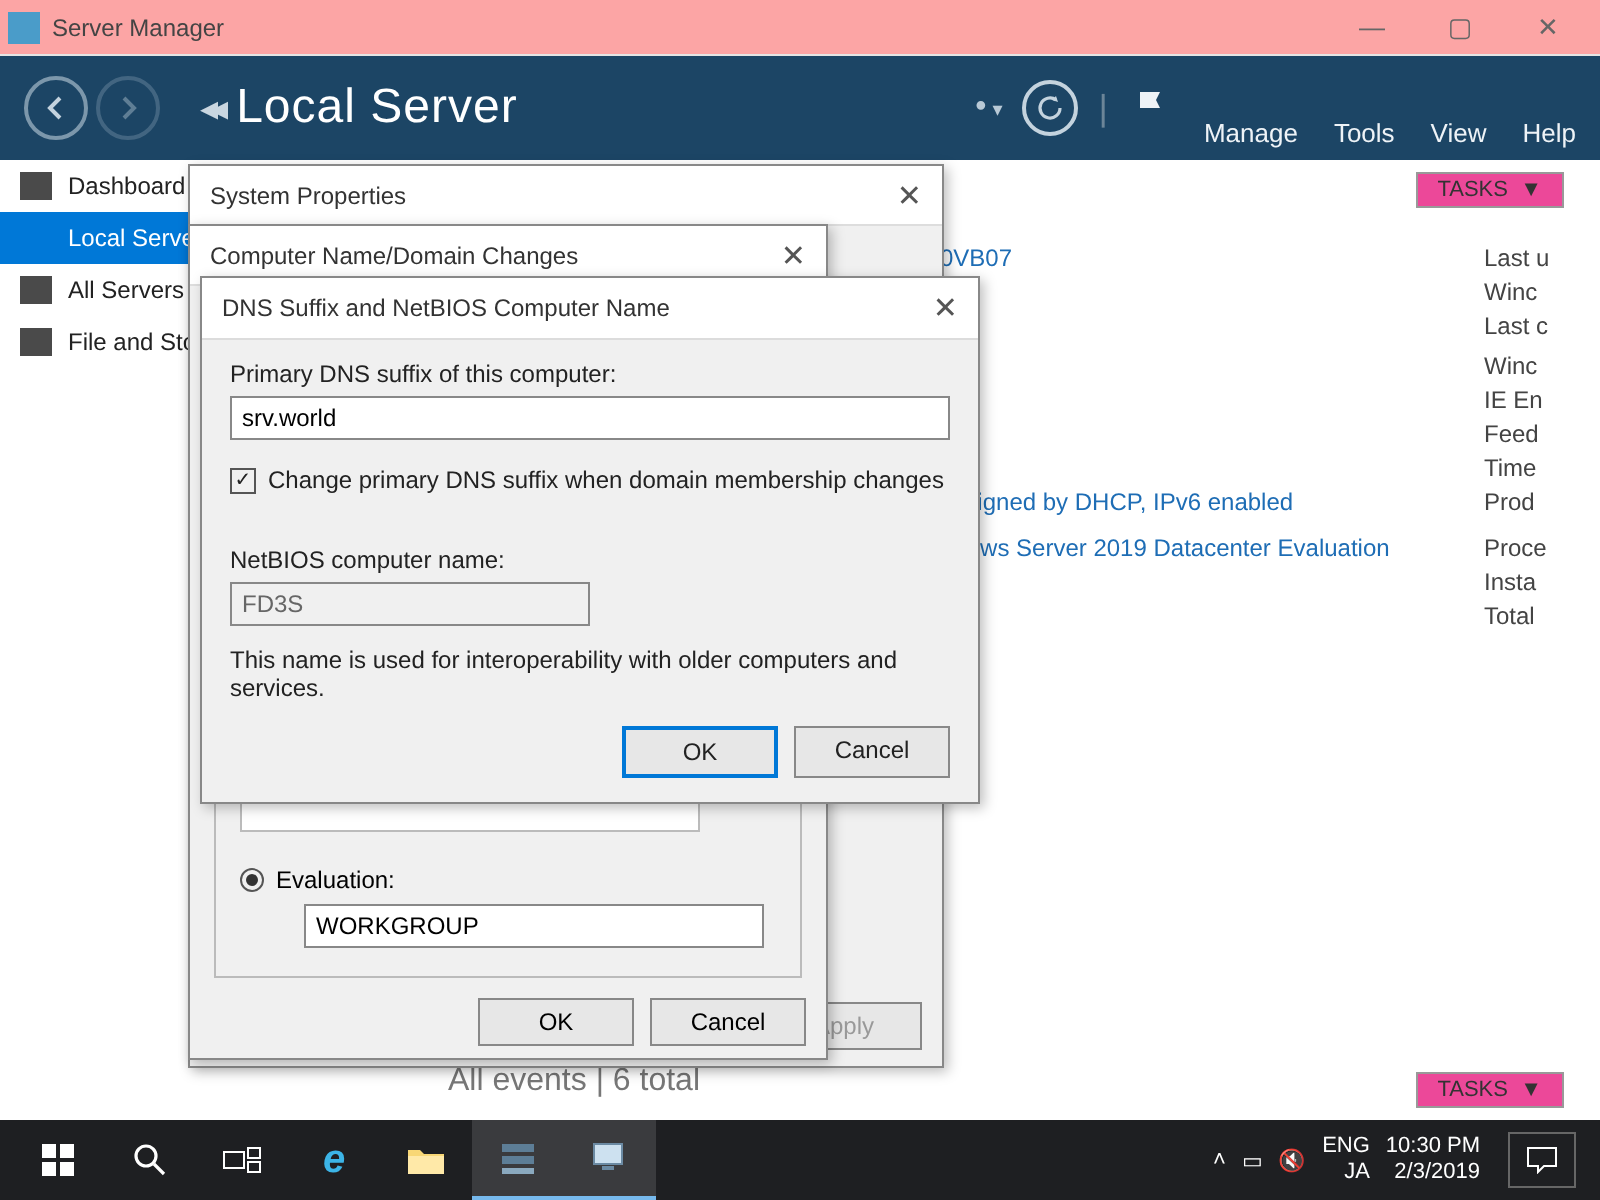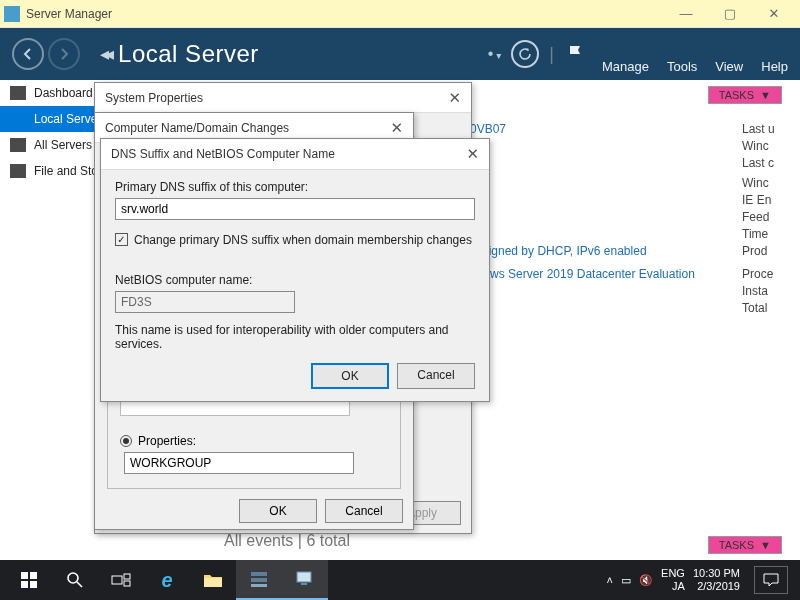--- a/index.html
+++ b/index.html
@@ -1,19 +1,19 @@
 <!DOCTYPE html>
 <html><head>
 <meta charset="utf-8">
 <style>
 * { box-sizing: border-box; font-family: "Segoe UI", Arial, sans-serif; }
 body { margin: 0; width: 800px; height: 600px; overflow: hidden; background: #fff; position: relative; }
 
 
-.titlebar { height: 28px; background: #fef9c3; display: flex; align-items: center; padding: 0 4px; border-bottom: 1px solid #e5e5e5; }
+.titlebar { height: 28px; background: #fca5a5; display: flex; align-items: center; padding: 0 4px; border-bottom: 1px solid #e5e5e5; }
 .titlebar .app-icon { width: 16px; height: 16px; margin-right: 6px; background: #4a9cc9; }
 .titlebar .title { font-size: 12px; color: #444; flex: 1; }
 .titlebar .ctrl { width: 44px; height: 28px; display: flex; align-items: center; justify-content: center; color: #666; font-size: 13px; }
 
 
 .topbar { height: 52px; background: #1c4565; color: #fff; display: flex; align-items: center; padding: 0 12px; }
 .navbtn { width: 32px; height: 32px; border: 2px solid #7c97ab; border-radius: 50%; display: flex; align-items: center; justify-content: center; color: #c4d3de; margin-right: 4px; font-size: 16px; }
 .navbtn.dim { opacity: 0.4; }
 .topbar .chev { font-size: 18px; color: #c9d6e0; margin: 0 8px 0 16px; letter-spacing: -4px; }
 .topbar .heading { font-size: 24px; font-weight: 300; letter-spacing: 0.5px; }
@@ -221,23 +221,23 @@
   <div class="dlg-title">
     <span>Computer Name/Domain Changes</span>
     <span class="dlg-close">✕</span>
   </div>
   <div class="wrap">
     <div style="height:228px"></div>
     <div style="border:1px solid #bbb;padding:10px 12px 14px;margin-top:4px">
       <div style="border:1px solid #bbb;background:#fff;width:230px;height:22px;margin-bottom:14px"></div>
       <label class="radio checked">
           <span class="dot"></span>
-          <span>Properties:</span>
+          <span>Evaluation:</span>
         </label>
-      <div style="margin-top:4px;margin-left:4px"><input type="text" style="width: 230px;" value="WORKGROUP"></div>
+      <div style="margin-top:4px;margin-left:32px"><input type="text" style="width: 230px;" value="WORKGROUP"></div>
     </div>
   </div>
   <div class="btnrow">
     <div class="btn">OK</div>
     <div class="btn">Cancel</div>
   </div>
 </div>
 
 <div class="dlg dns">
   <div class="dlg-title">

